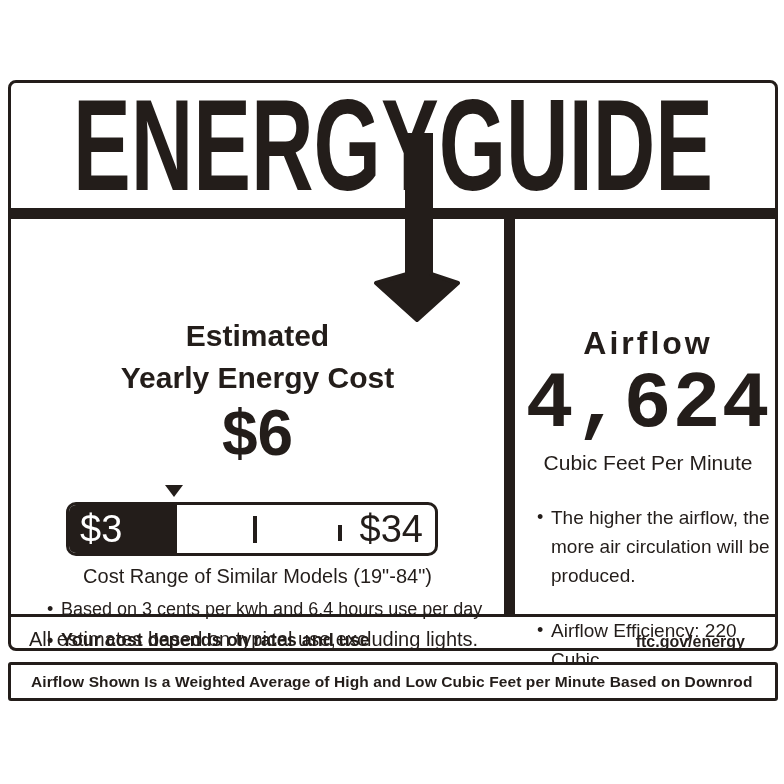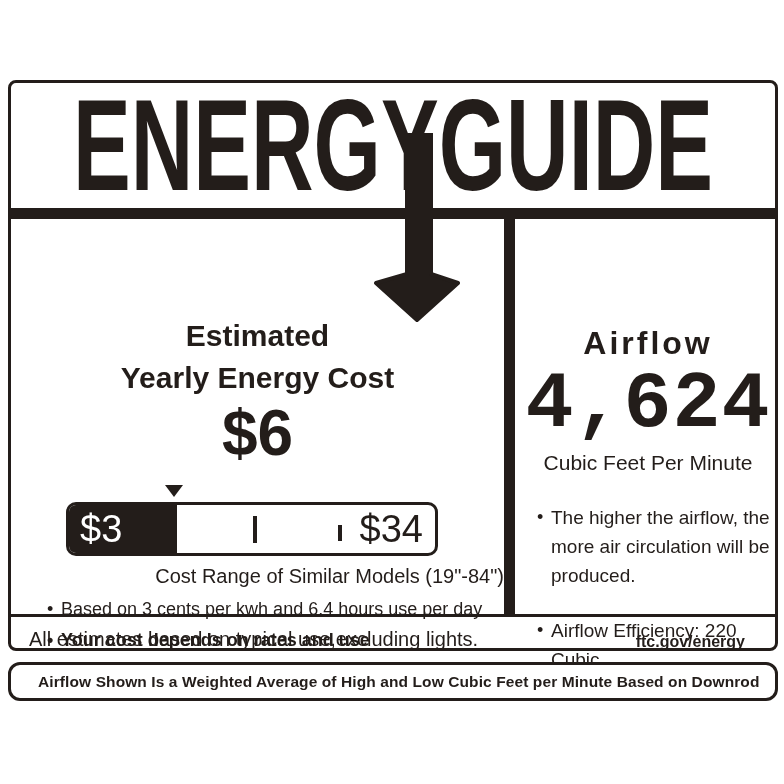--- a/index.html
+++ b/index.html
@@ -49,21 +49,21 @@
   }
   .cost-low{color:#ffffff;font-size:38px;padding-left:11px;line-height:48px;}
   .cost-high{
     position:absolute;right:0;top:0;height:100%;display:flex;align-items:center;
     font-size:38px;padding-right:12px;color:var(--ink);margin-left:16px;
   }
   .tick{position:absolute;width:4px;background:var(--ink);}
   .tick-1{left:184px;top:11px;height:27px;}
   .tick-2{left:269px;top:20px;height:16px;}
   .lp-caption{
-    position:absolute;left:0;top:346px;width:100%;text-align:right;font-size:20px;
+    position:absolute;left:0;top:346px;width:100%;text-align:center;font-size:20px;
   }
   .lp-bullets{position:absolute;left:36px;top:380px;width:450px;}
   .bullet-row{display:flex;align-items:flex-start;margin-bottom:10px;font-size:18px;line-height:21px;}
   .bullet-row .dot{width:14px;flex:0 0 14px;text-align:left;font-size:18px;}
   .bullet-row.bold{font-weight:bold;}
   .pre{white-space:pre-line;}
   
   .divider{position:absolute;left:493px;top:136px;width:11px;height:395px;background:var(--ink);}
   
   .right-panel{position:absolute;left:504px;top:136px;width:266px;height:291px;}
@@ -85,22 +85,22 @@
     position:absolute;left:0;top:531px;width:100%;height:37px;
     border-top:3px solid var(--ink);
     display:flex;align-items:flex-end;justify-content:space-between;
     padding:0 30px 0 18px;
   }
   .footer-note{font-size:20px;}
   .footer-site{font-size:16px;font-weight:bold;}
   
   .downrod-box{
     position:absolute;left:8px;top:662px;width:770px;height:39px;
-    border:3px solid var(--ink);border-radius:12px;background:var(--paper);
-    display:flex;align-items:center;padding-left:27px;text-align:right;
+    border:3px solid var(--ink);border-radius:3px;background:var(--paper);
+    display:flex;align-items:center;padding-left:20px;text-align:right;
   }
   .downrod-text{font-size:15.5px;font-weight:bold;letter-spacing:0.1px;}
 </style>
 </head>
 <body>
 
 <div class="stage">
 
   <div class="label-box">
 

